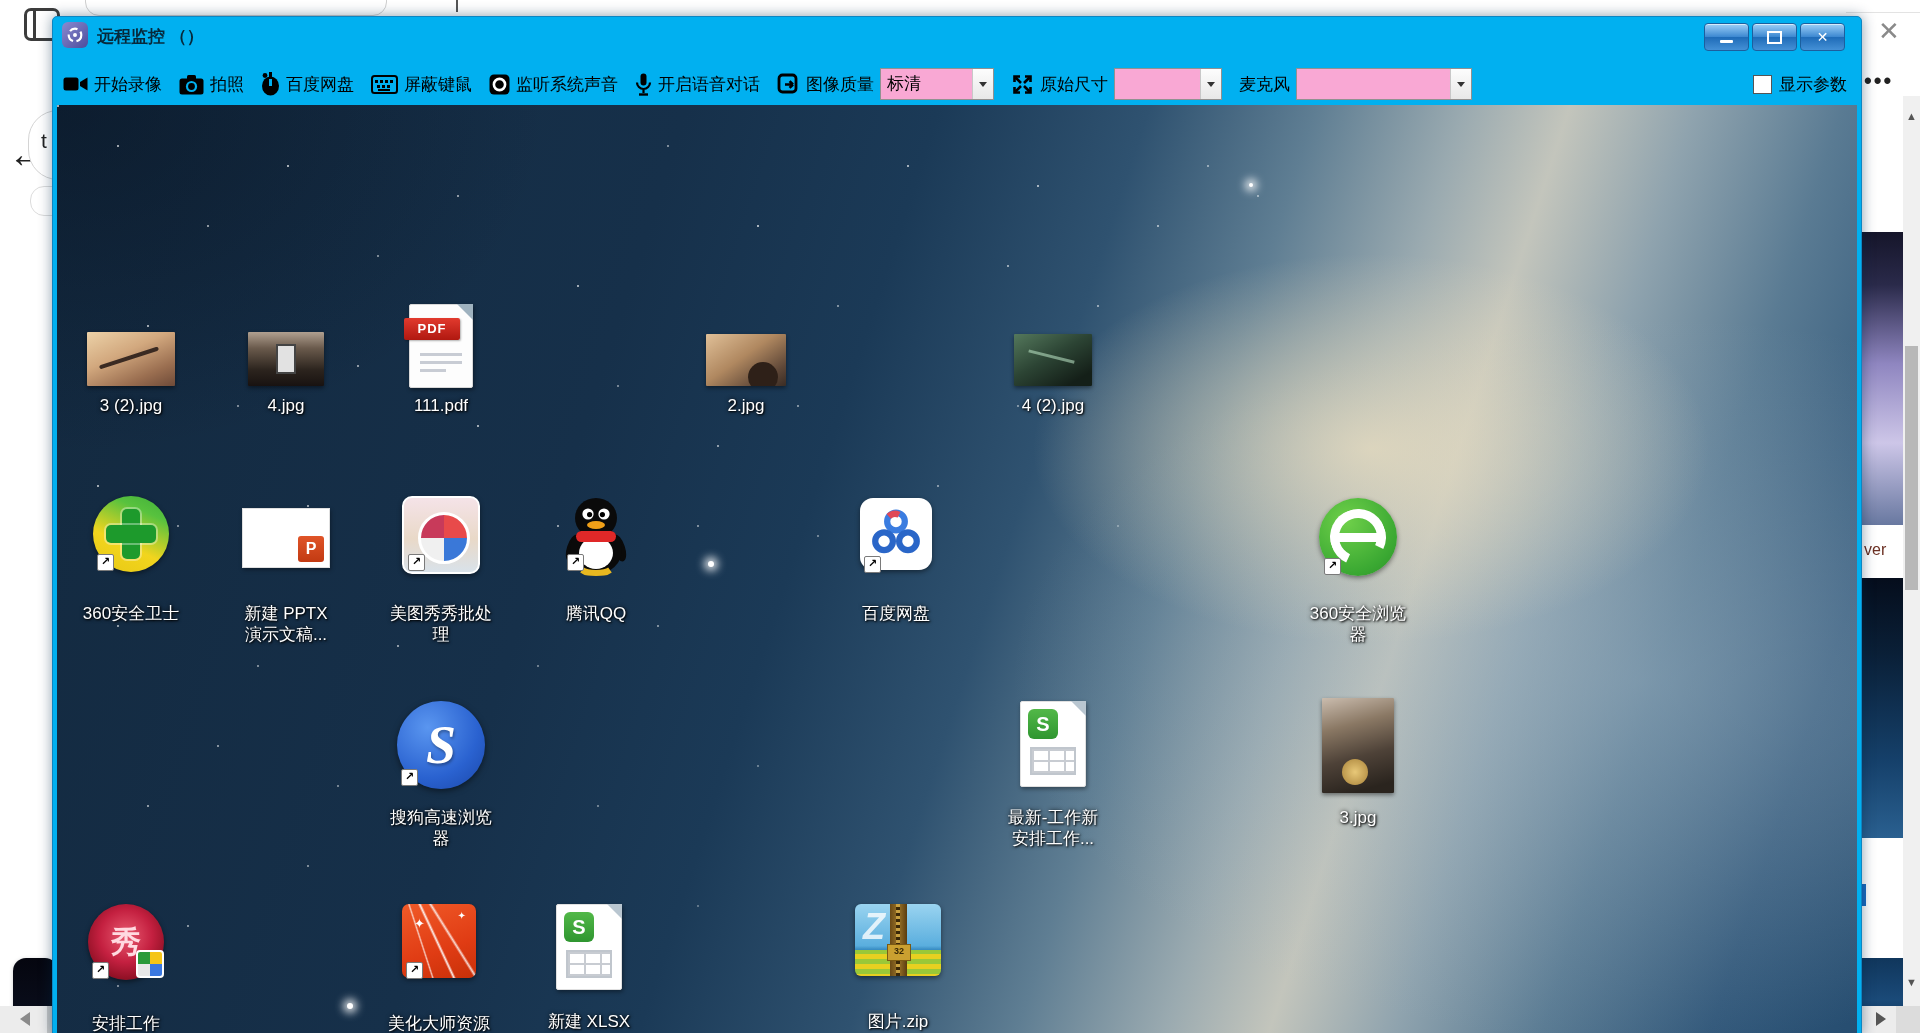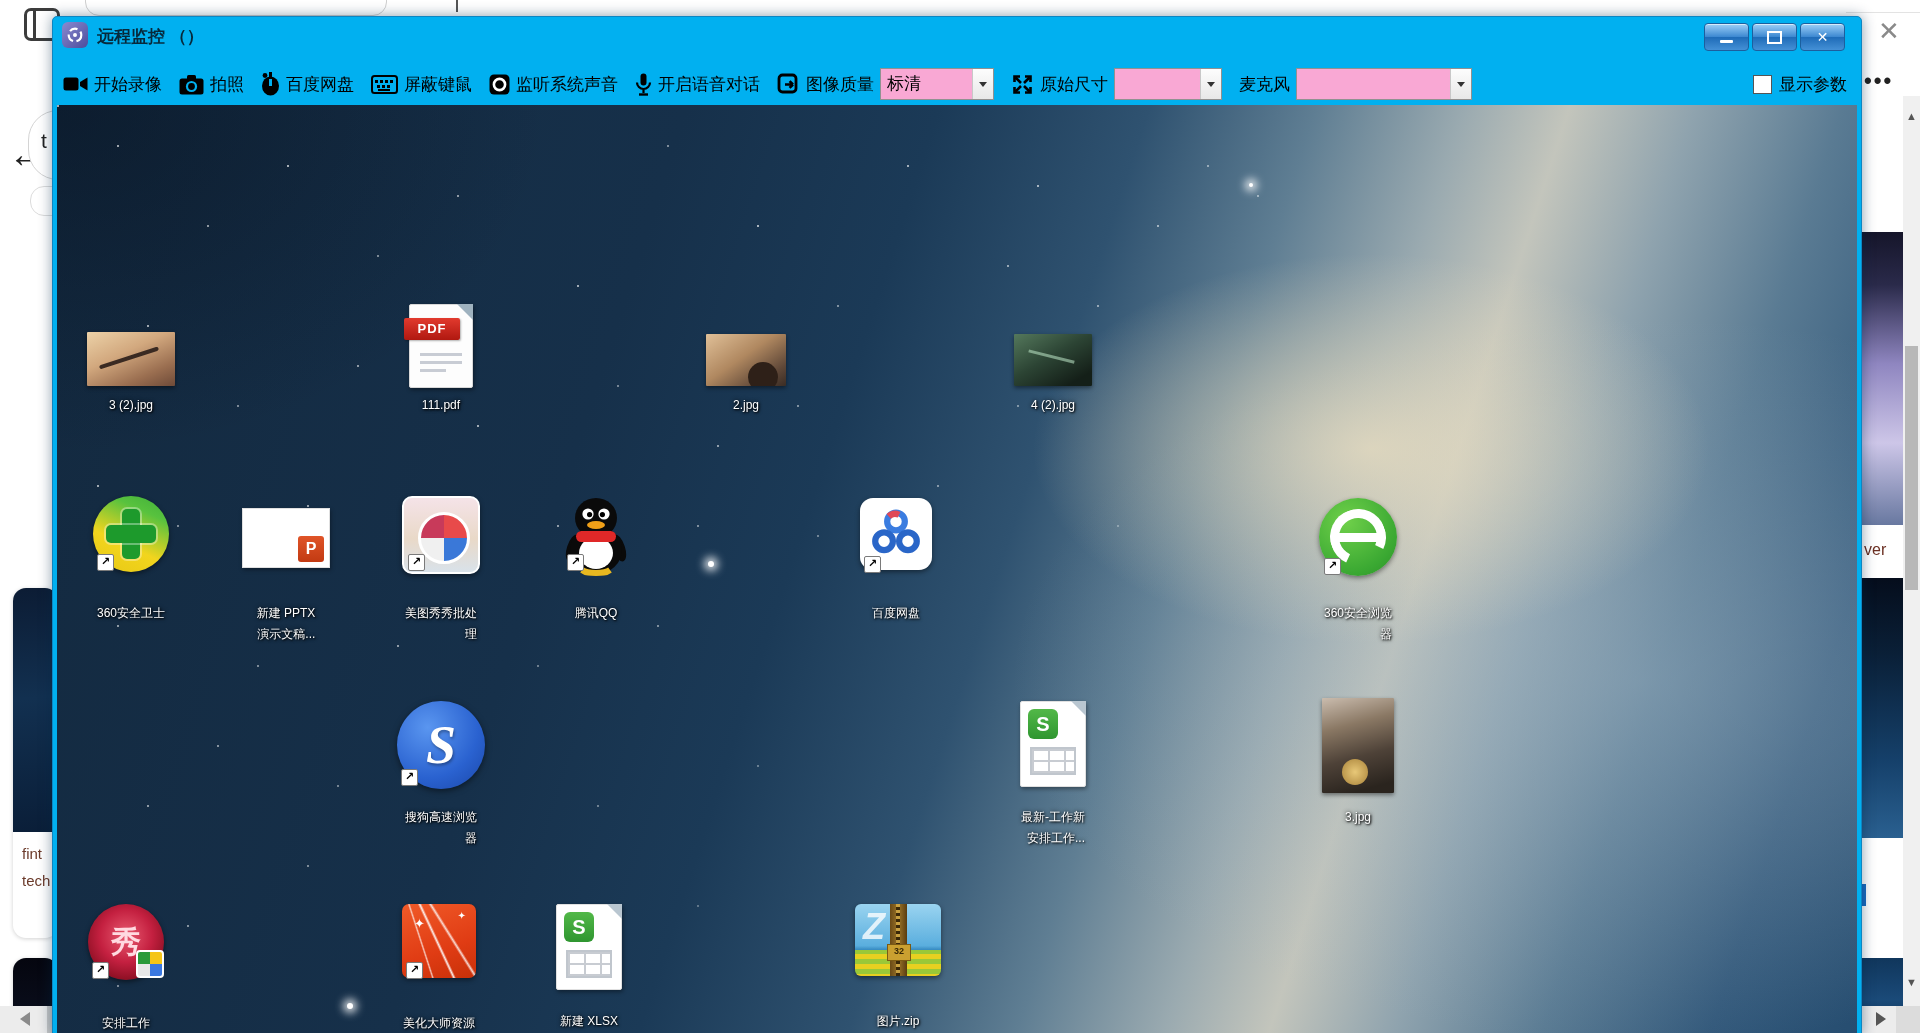--- a/index.html
+++ b/index.html
@@ -105,21 +105,21 @@
       280px 680px rgba(255,255,255,.55),90px 700px rgba(255,255,255,.7),420px 660px rgba(255,255,255,.6),
       540px 700px rgba(255,255,255,.5),700px 660px rgba(255,255,255,.45),250px 760px rgba(255,255,255,.6),
       130px 820px rgba(255,255,255,.65),380px 800px rgba(255,255,255,.5),60px 880px rgba(255,255,255,.6),
       500px 840px rgba(255,255,255,.45),640px 800px rgba(255,255,255,.4),950px 160px rgba(255,255,255,.7),
       1060px 420px rgba(255,255,255,.4),1200px 90px rgba(255,255,255,.6);}
   .glow{position:absolute;width:6px;height:6px;border-radius:50%;background:#fff;box-shadow:0 0 9px 4px rgba(255,255,255,.85);}
 
   
   .dicon{position:absolute;width:136px;transform:translateX(-50%);display:flex;flex-direction:column;align-items:center;}
   .dicon .art{position:relative;display:flex;justify-content:center;align-items:flex-start;}
-  .dlabel{margin-top:1px;font-size:12px;line-height:21px;color:#fff;text-align:right;white-space:pre-line;
+  .dlabel{margin-top:1px;font-size:17px;line-height:21px;color:#fff;text-align:center;white-space:pre-line;
           text-shadow:1px 1px 2px #000,0 0 4px rgba(0,0,0,.9);}
   .sc{position:absolute;left:6px;top:58px;width:15px;height:15px;background:#fff;border:1px solid #7a7a7a;
       border-radius:2px;color:#000;font-size:11px;line-height:13px;text-align:center;font-weight:bold;}
   .ph{width:100%;height:100%;border-radius:1px;position:relative;overflow:hidden;box-shadow:0 2px 4px rgba(0,0,0,.45);}
 
   .k-photo-1 .art{width:88px;height:62px;} .k-photo-1 .ph{height:54px;background:linear-gradient(155deg,#ecd2a8 0%,#d2a87e 40%,#9a6e50 75%,#6e4a38 100%);}
   .k-photo-1 .ph::after{content:"";position:absolute;width:70%;height:4px;background:#3a2a22;transform:rotate(-18deg);top:45%;left:12%;border-radius:2px;}
   .k-photo-2 .art{width:76px;height:62px;} .k-photo-2 .ph{height:54px;background:linear-gradient(180deg,#b0a090 0%,#6a5a4c 30%,#2c241e 70%,#181210 100%);}
   .k-photo-2 .ph::after{content:"";position:absolute;width:16px;height:26px;background:#e2e2e2;left:50%;top:45%;transform:translate(-50%,-40%);border:2px solid #444;}
   .k-photo-3 .art{width:80px;height:60px;} .k-photo-3 .ph{height:52px;background:linear-gradient(145deg,#e0c098 0%,#b08860 45%,#604838 80%,#3a2c24 100%);}
@@ -215,25 +215,20 @@
     </div>
   <div class="bg-el tab-fragment"></div>
   <div class="bg-el tick-line"></div>
   <div class="bg-el topline-right"></div>
   <div class="bg-el back-arrow">←</div>
   <div class="bg-el search-pill">
     <span>t</span>
   </div>
   <div class="bg-el pill2"></div>
 
-  <div class="bg-el lcard lcard2">
-    <div class="img"></div>
-    <div class="cap">fint
-tech</div>
-  </div>
   <div class="bg-el lcard lcard3">
     <div class="img"></div>
   </div>
 
   <div class="bg-el rstrip rimg-face"></div>
   <div class="bg-el rstrip rcap">ver</div>
   <div class="bg-el rstrip rimg-cells"></div>
   <div class="bg-el rstrip rwhite"></div>
   <div class="bg-el rbluemark"></div>
   <div class="bg-el rstrip rimg-nums"></div>
@@ -380,20 +375,26 @@
       <div class="stars"></div>
       <div class="glow" style="left:651px;top:456px;"></div>
       <div class="glow" style="left:290px;top:898px;"></div>
       <div class="glow" style="left:1192px;top:78px;width:4px;height:4px;"></div>
     <div class="dicon k-photo-1" style="left: 74px; top: 227px;">
           <div class="art">
             <div class="ph"></div>
           </div>
           <div class="dlabel">3 (2).jpg</div>
         </div>
+        <div class="dicon k-photo-2" style="left: 229px; top: 227px;">
+          <div class="art">
+            <div class="ph"></div>
+          </div>
+          <div class="dlabel">4.jpg</div>
+        </div>
         <div class="dicon k-pdf" style="left: 384px; top: 199px;">
           <div class="art">
             <div class="pdfpage">
               <i class="fold"></i>
               <b class="pdfband">PDF</b>
               <i class="pl pl1"></i>
               <i class="pl pl2"></i>
               <i class="pl pl3"></i>
             </div>
           </div>

